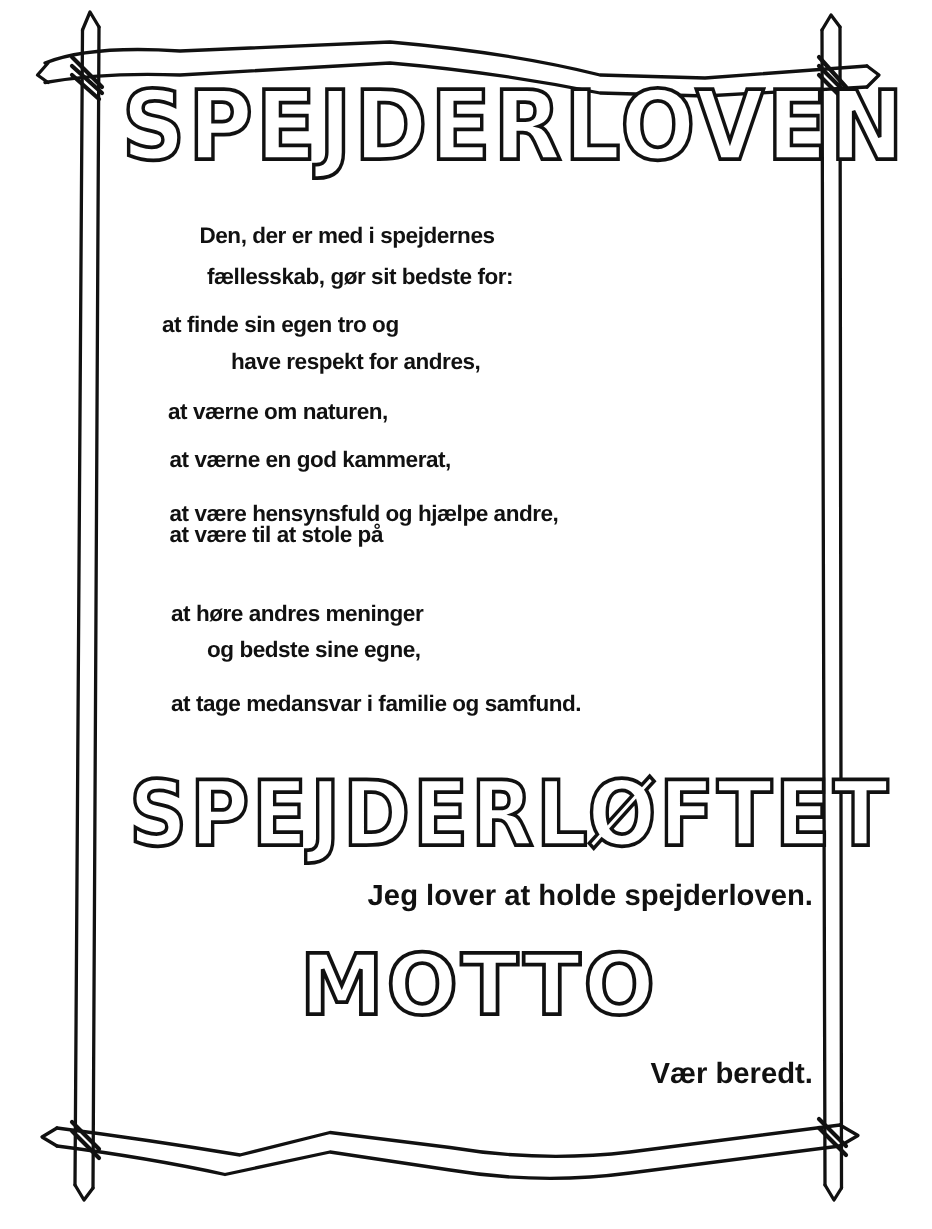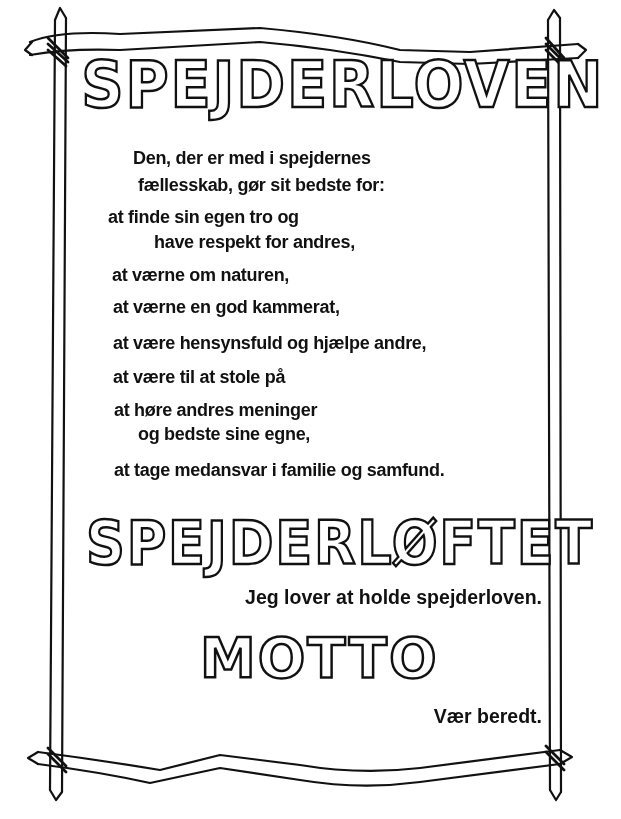--- a/index.html
+++ b/index.html
@@ -3,21 +3,21 @@
 <meta charset="utf-8">
 <style>
   html, body { margin:0; padding:0; background:#ffffff; }
   body { width:621px; height:819px; position:relative; overflow:hidden; font-family:"Liberation Sans", sans-serif; color:#111; }
   .frame { position:absolute; left:0; top:0; width:621px; height:819px; }
   .title-stick { position:absolute; font-family:"DejaVu Sans", sans-serif; font-weight:bold; color:#fff;
     -webkit-text-stroke:2.5px #111; letter-spacing:2px; text-align:center; white-space:nowrap; }
   #t1 { left:62px; top:45px; width:480px; font-size:64px; line-height:80px; transform:scaleX(0.92); transform-origin:center; }
   #t2 { left:62px; top:505px; width:480px; font-size:60px; line-height:76px; transform:scaleX(0.9); transform-origin:center; }
   #t3 { left:200px; top:622px; width:220px; font-size:56px; line-height:72px; }
-  .line { position:absolute; font-size:18px; line-height:22px; white-space:nowrap; font-weight:bold; letter-spacing:-0.3px; }
+  .line { position:absolute; font-size:15px; line-height:22px; white-space:nowrap; font-weight:bold; letter-spacing:-0.3px; }
   .center { position:absolute; text-align:right; font-size:19.5px; line-height:22px; font-weight:bold; white-space:nowrap; }
 </style>
 </head>
 <body>
 
 <svg class="frame" viewBox="0 0 621 819" xmlns="http://www.w3.org/2000/svg">
   <g fill="none" stroke="#111" stroke-width="2.2" stroke-linejoin="round" stroke-linecap="round">
 
     <path d="M30 42 Q60 30 120 34 L260 28 Q340 35 400 50 L470 52 L578 44"></path>
     <path d="M30 55 Q70 48 120 50 L260 42 Q330 48 400 62 L470 64 L578 58"></path>
@@ -49,21 +49,21 @@
 <div id="t1" class="title-stick">SPEJDERLOVEN</div>
 
 <div class="line" style="left:133px; top:147px;">Den, der er med i spejdernes</div>
 <div class="line" style="left:138px; top:174px;">fællesskab, gør sit bedste for:</div>
 
 <div class="line" style="left:108px; top:206px;">at finde  sin  egen  tro  og</div>
 <div class="line" style="left:138px; top:231px;margin-left:16px;">have respekt for andres,</div>
 <div class="line" style="left:112px; top:264px;">at værne om naturen,</div>
 <div class="line" style="left:113px; top:296px;">at værne en god kammerat,</div>
 <div class="line" style="left:113px; top:332px;">at være  hensynsfuld  og hjælpe andre,</div>
-<div class="line" style="left:113px; top:366px;">at være til at stole på</div>
+<div class="line" style="left:113px; top:346px;">at være til at stole på</div>
 <div class="line" style="left:114px; top:399px;">at høre  andres  meninger</div>
 <div class="line" style="left:138px; top:423px;">og bedste sine egne,</div>
 <div class="line" style="left:114px; top:459px;">at tage medansvar i familie og samfund.</div>
 
 <div id="t2" class="title-stick">SPEJDERLØFTET</div>
 <div class="center" style="left:62px; width:480px; top:586px;">Jeg lover at holde spejderloven.</div>
 
 <div id="t3" class="title-stick">MOTTO</div>
 <div class="center" style="left:62px; width:480px; top:705px;">Vær beredt.</div>
 

